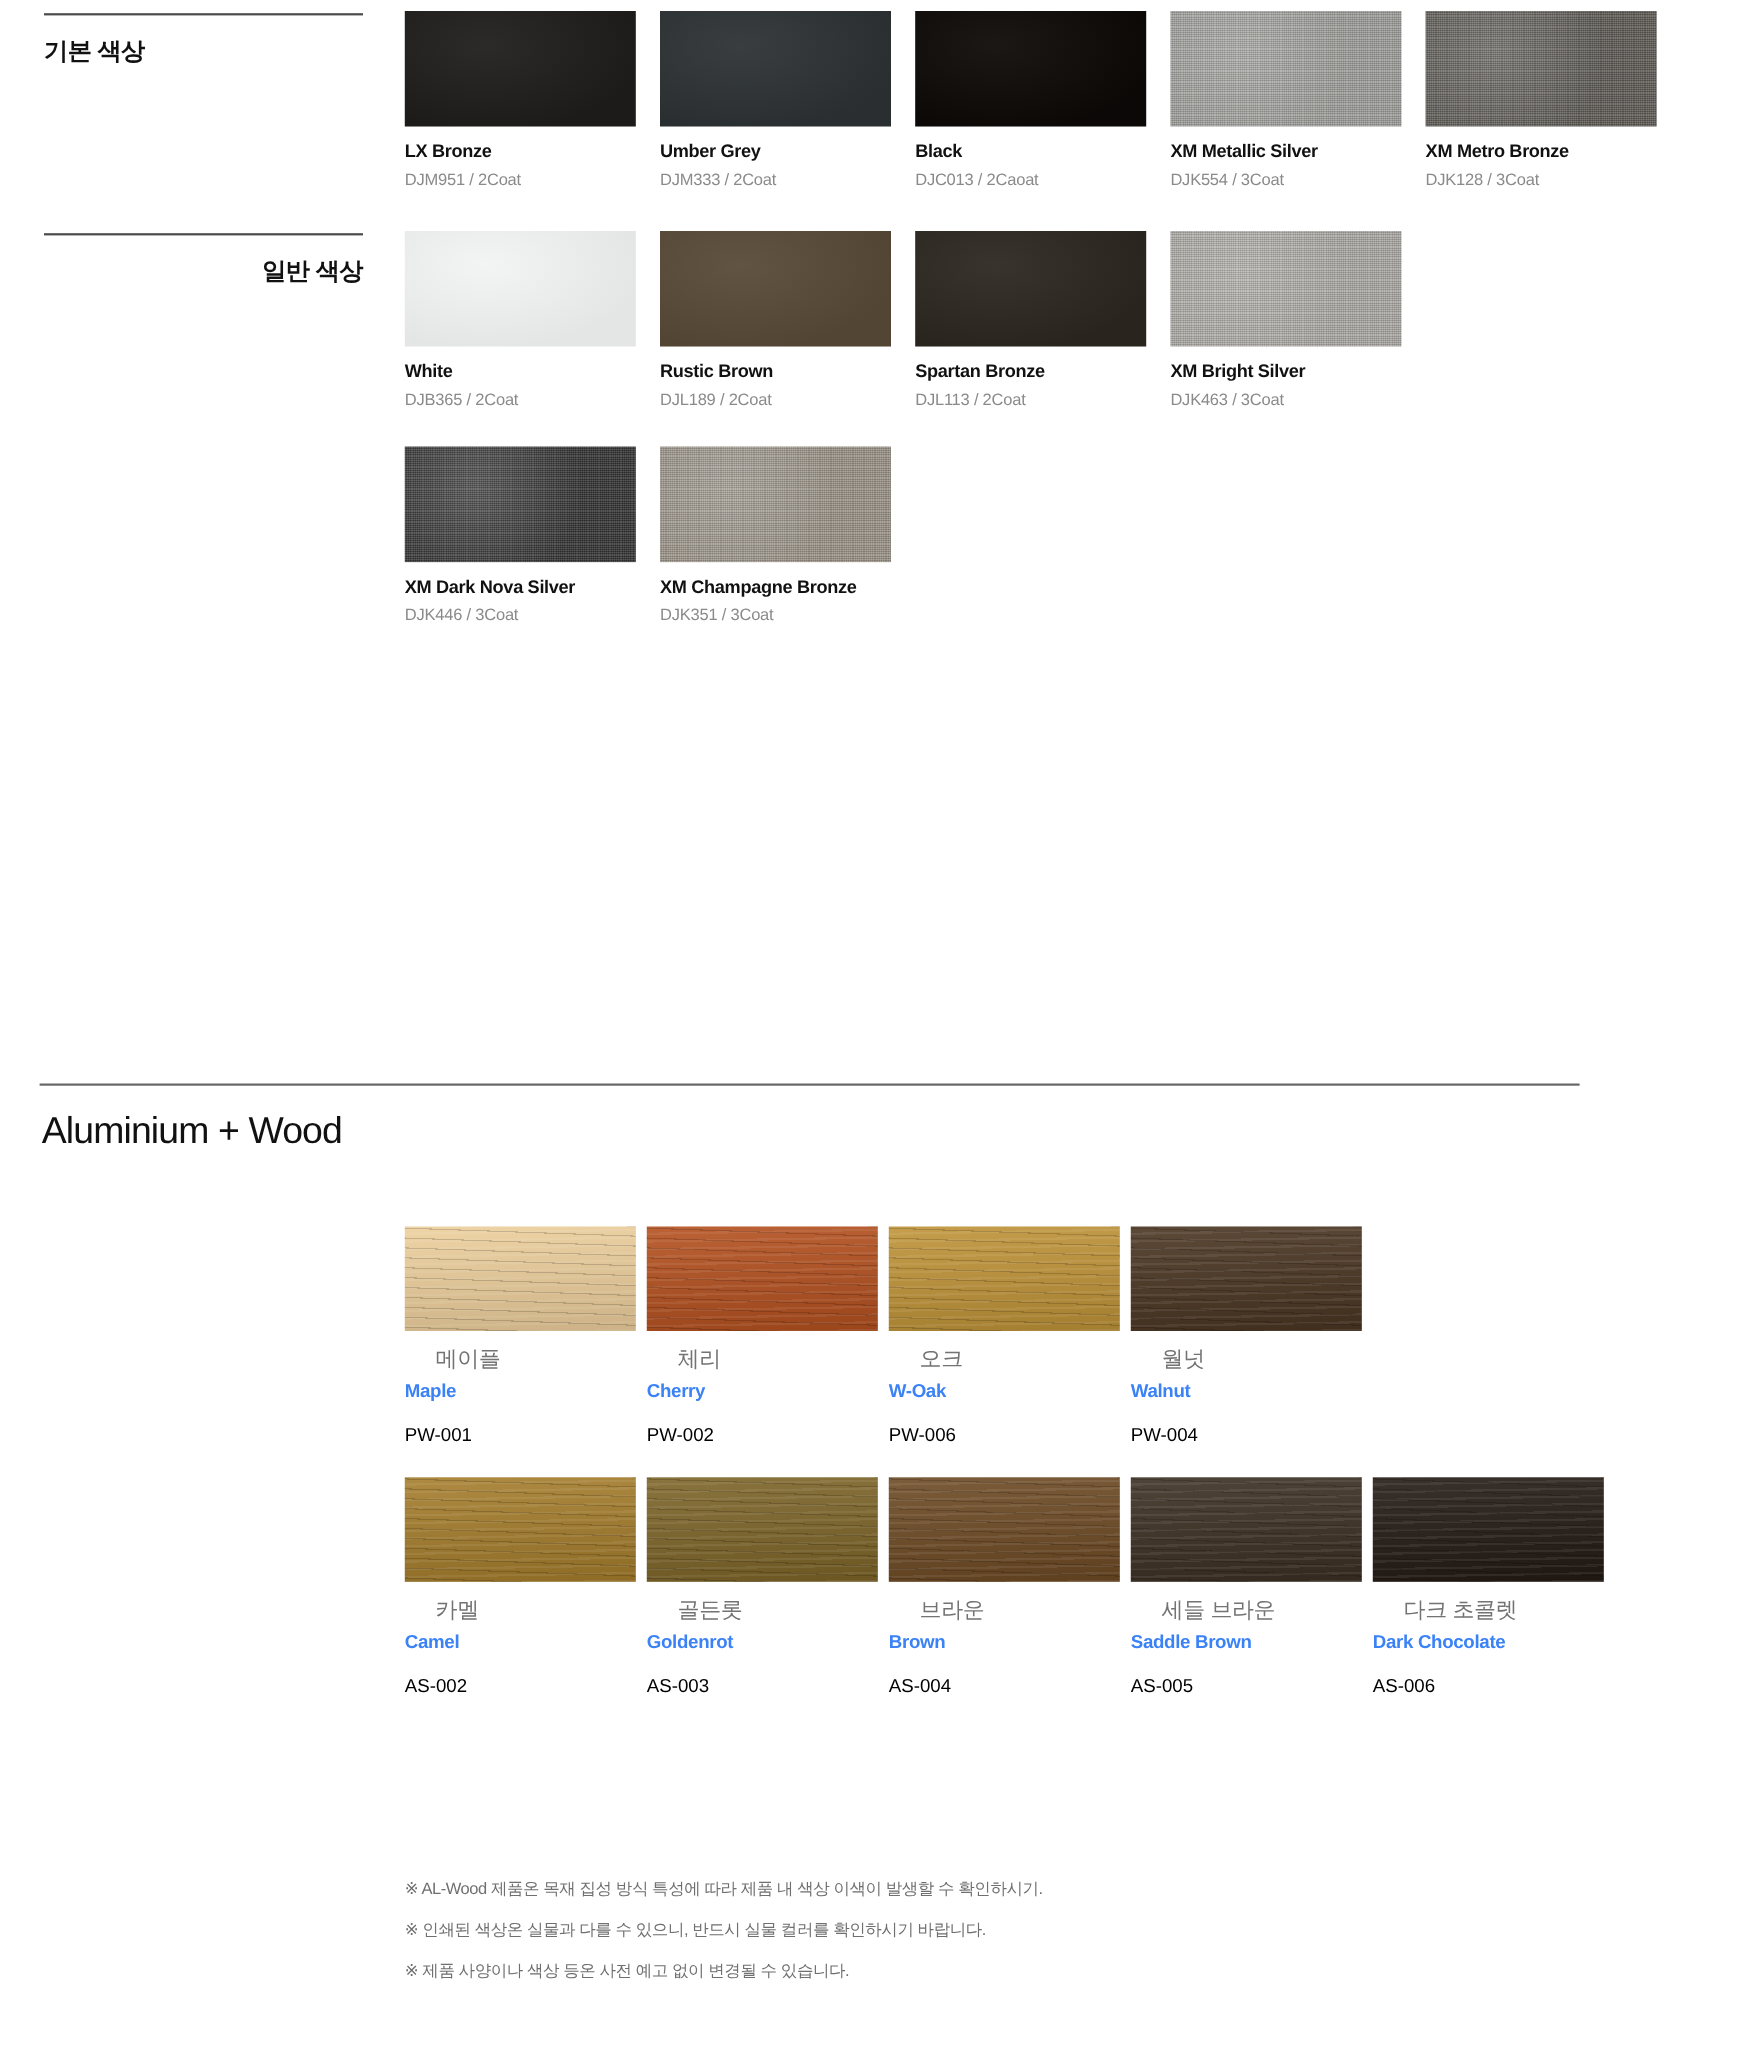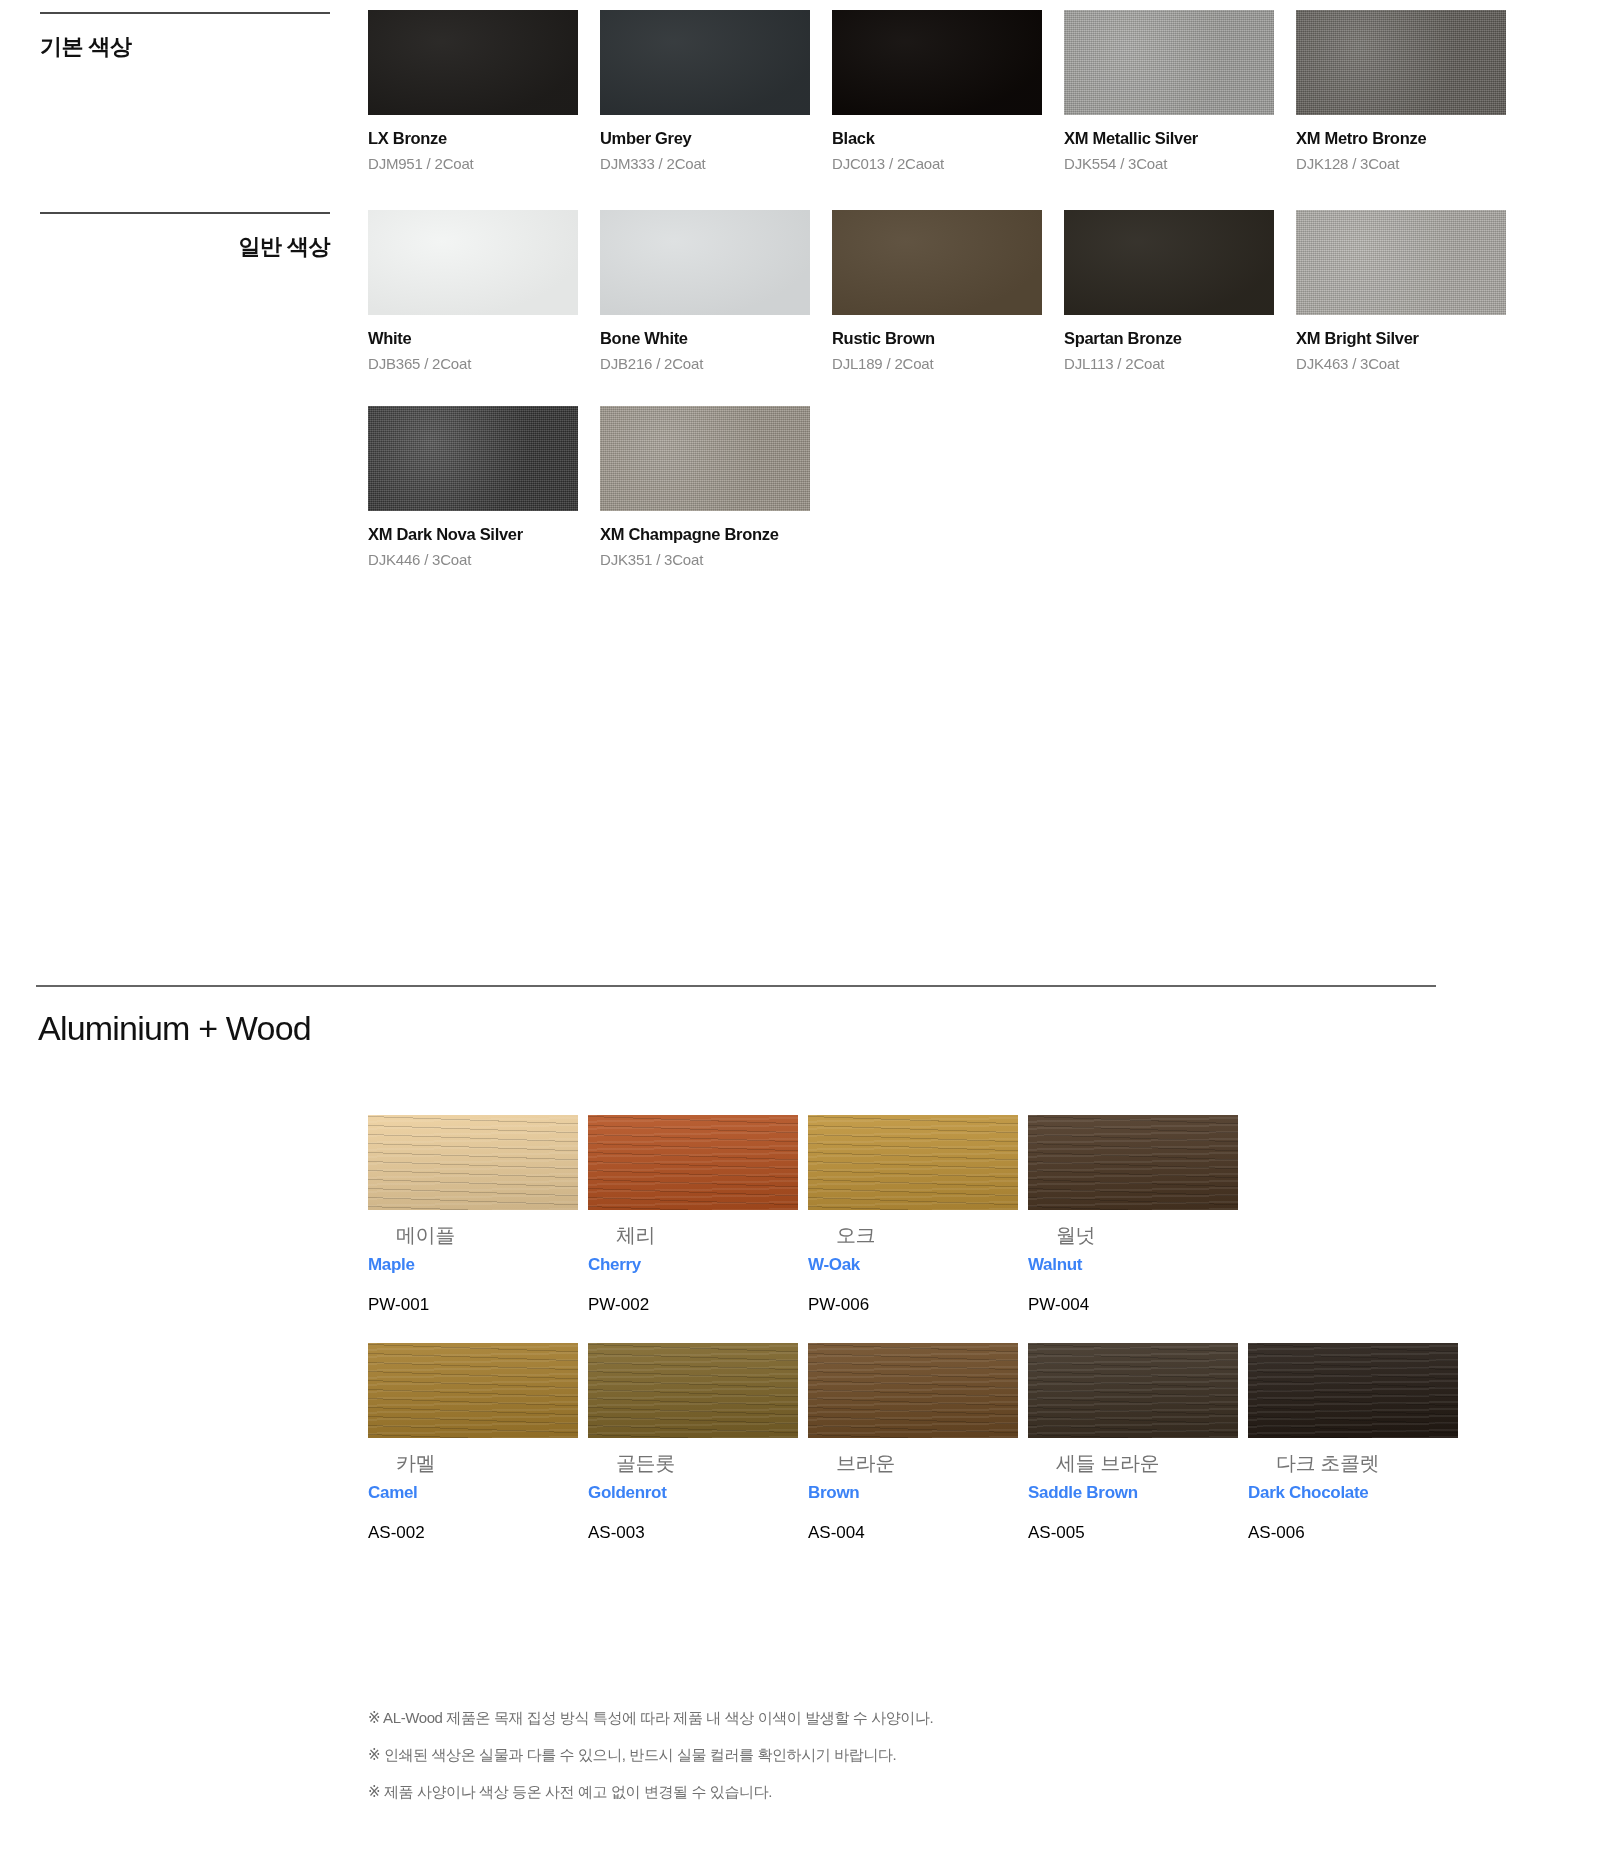--- a/index.html
+++ b/index.html
@@ -187,25 +187,20 @@
         <div class="cat-label">일반 색상</div>
       </div>
       <div class="swatch-grid" style="top: 210px;">
         <div class="swatch-row">
           <div class="swatch-cell">
             <div class="swatch-chip" style="background:#f2f4f3;background-image: radial-gradient(ellipse at 35% 30%, rgba(255,255,255,.06), rgba(0,0,0,.06) 75%);"></div>
             <div class="sw-name">White</div>
             <div class="sw-code">DJB365 / 2Coat</div>
           </div>
           <div class="swatch-cell">
-            <div class="swatch-chip" style="background:#dcdfe0;background-image: radial-gradient(ellipse at 35% 30%, rgba(255,255,255,.06), rgba(0,0,0,.06) 75%);"></div>
-            <div class="sw-name">Bone White</div>
-            <div class="sw-code">DJB216 / 2Coat</div>
-          </div>
-          <div class="swatch-cell">
             <div class="swatch-chip" style="background:#574936;background-image: radial-gradient(ellipse at 35% 30%, rgba(255,255,255,.06), rgba(0,0,0,.06) 75%);"></div>
             <div class="sw-name">Rustic Brown</div>
             <div class="sw-code">DJL189 / 2Coat</div>
           </div>
           <div class="swatch-cell">
             <div class="swatch-chip" style="background:#2b2720;background-image: radial-gradient(ellipse at 35% 30%, rgba(255,255,255,.06), rgba(0,0,0,.06) 75%);"></div>
             <div class="sw-name">Spartan Bronze</div>
             <div class="sw-code">DJL113 / 2Coat</div>
           </div>
           <div class="swatch-cell">
@@ -289,16 +284,16 @@
           <div class="wood-chip" style="background:#231a13;background-image:repeating-linear-gradient(2deg,#14100b00 0px,#14100b00 3px, rgba(0,0,0,.16) 3px, rgba(0,0,0,.16) 4px, rgba(0,0,0,0) 4px, rgba(0,0,0,0) 9px),repeating-linear-gradient(-1deg, rgba(255,255,255,.07) 0 2px, rgba(0,0,0,0) 2px 7px),linear-gradient(176deg, rgba(255,255,255,.10), rgba(0,0,0,.14));"></div>
           <div class="wd-kr">다크 초콜렛</div>
           <div class="wd-en">Dark Chocolate</div>
           <div class="wd-code">AS-006</div>
         </div>
       </div>
     </div>
 </div>
 
 <div class="notes" id="notes">
-    <div class="note-line">※ AL-Wood 제품온 목재 집성 방식 특성에 따라 제품 내 색상 이색이 발생할 수 사양이나.</div>
+    <div class="note-line">※ AL-Wood 제품온 목재 집성 방식 특성에 따라 제품 내 색상 이색이 발생할 수 확인하시기.</div>
     <div class="note-line">※ 인쇄된 색상온 실물과 다를 수 있으니, 반드시 실물 컬러를 확인하시기 바랍니다.</div>
     <div class="note-line">※ 제품 사양이나 색상 등온 사전 예고 없이 변경될 수 있습니다.</div>
   </div>
 
 </body></html>

